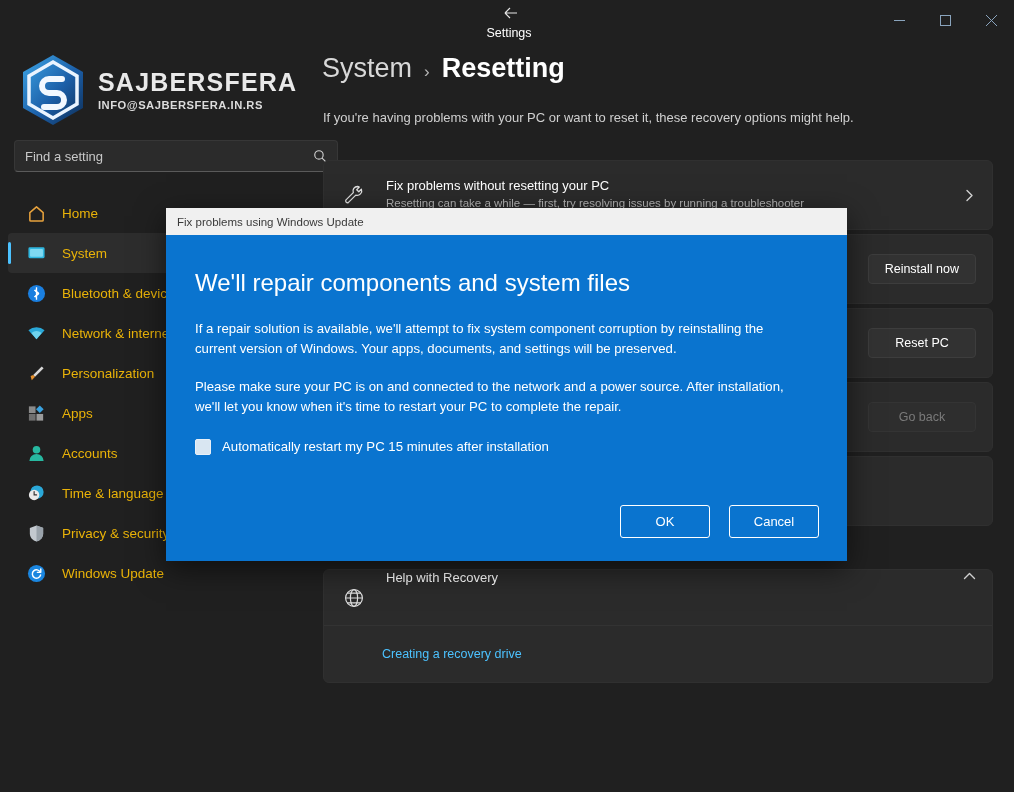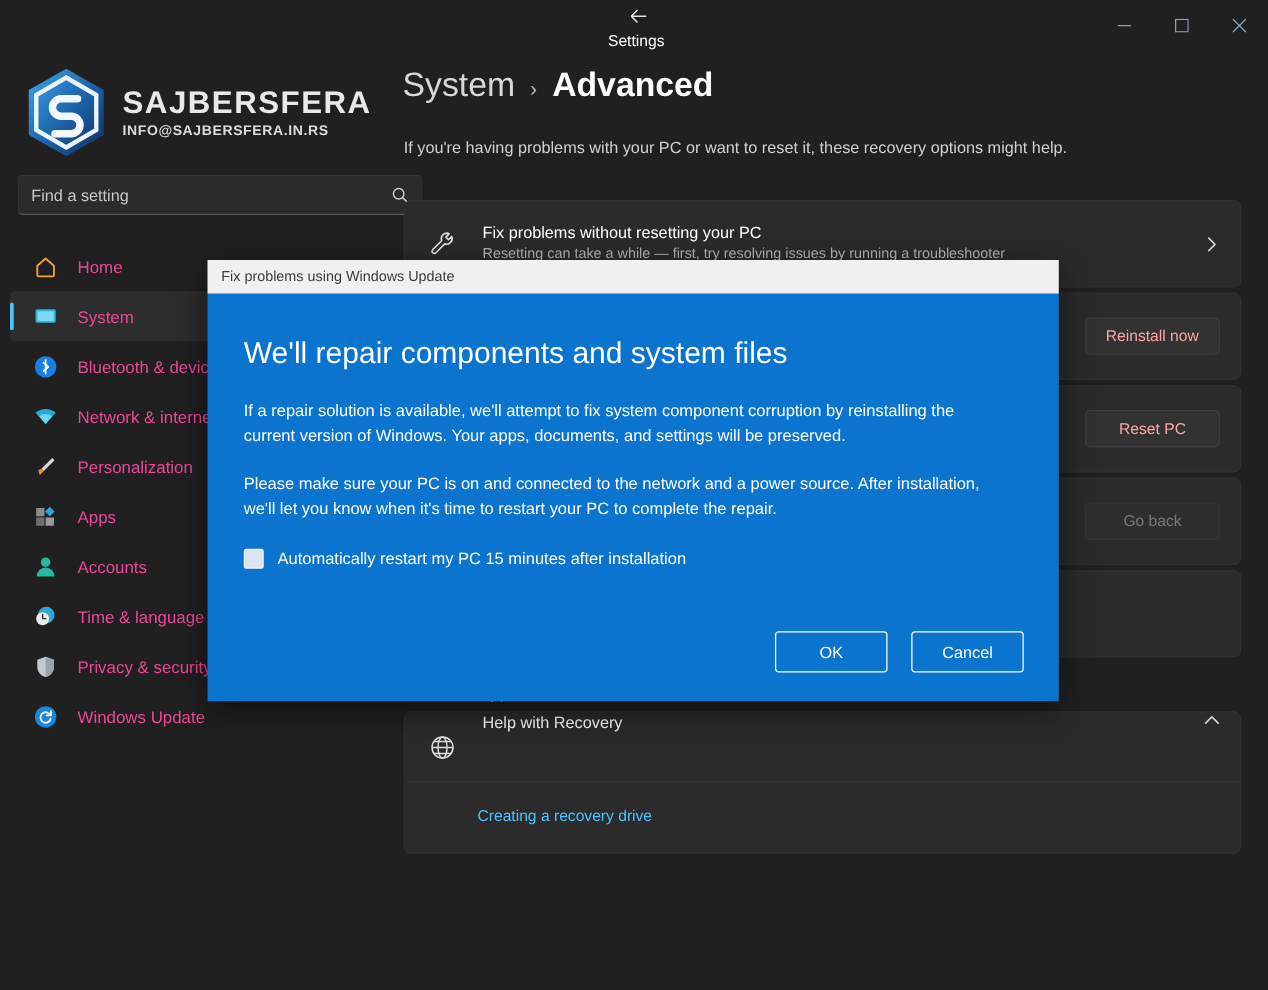--- a/index.html
+++ b/index.html
@@ -135,21 +135,21 @@
     background: #4cc2ff;
     border-radius: 2px;
   }
   .nav-icon {
     width: 24px; height: 22px;
     flex: 0 0 24px;
     display: flex; align-items: center; justify-content: center;
     margin-right: 14px;
   }
   .nav-icon svg { width: 19px; height: 19px; }
-  .nav-label { font-size: 13.5px; color: #ec4899; }
+  .nav-label { font-size: 13.5px; color: #eab308; }
 
   
   .main {
     position: absolute;
     top: 40px; left: 320px;
     width: 694px; height: 752px;
     overflow: hidden;
   }
   .breadcrumb {
     position: absolute;
@@ -205,21 +205,21 @@
   .row-text { flex: 1; padding-right: 12px; }
   .row-title { font-size: 13px; color: #ffffff; }
   .row-sub { font-size: 11.5px; color: #b5b5b5; margin-top: 3px; line-height: 1.35; }
   .row-chevron { color: #d0d0d0; display: flex; }
   .row-chevron svg { width: 13px; height: 13px; }
 
   .btn {
     background: #323232;
     border: 1px solid #3d3d3d;
     border-radius: 4px;
-    color: #fca5a5;
+    color: #ffffff;
     font-size: 12.5px;
     font-family: "Liberation Sans", sans-serif;
     padding: 7px 16px;
     min-width: 108px;
     text-align: center;
   }
   .btn.disabled { color: #7a7a7a; border-color: #343434; background: #2e2e2e; }
 
   .section-title {
     font-size: 13px;
@@ -482,21 +482,21 @@
       </div>
 
     </div>
   </div>
 
   <div class="main">
 
     <div class="breadcrumb">
       <span class="crumb-parent">System</span>
       <span class="crumb-sep">›</span>
-      <span class="crumb-current">Advanced</span>
+      <span class="crumb-current">Resetting</span>
     </div>
 
     <div class="page-desc">If you're having problems with your PC or want to reset it, these recovery options might help.</div>
 
     <div class="cards">
 
       <div class="card">
         <div class="row">
           <span class="row-icon">
             <svg viewBox="0 0 22 22" fill="none" stroke="currentColor" stroke-width="1.3" stroke-linecap="round" stroke-linejoin="round">

